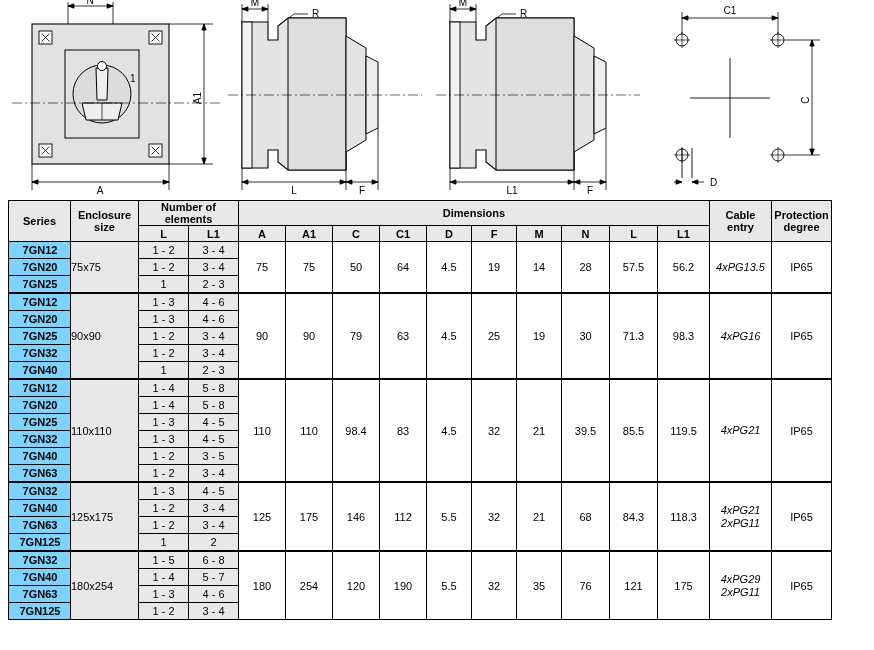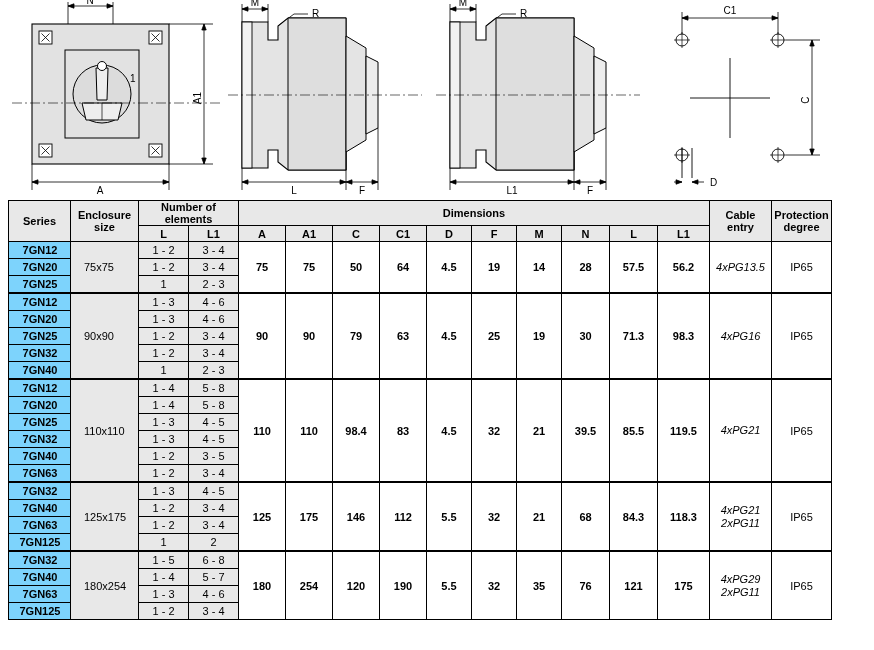--- a/index.html
+++ b/index.html
@@ -39,26 +39,26 @@
   }
   .hdr-tall{height:34px;}
   td.series{
     text-align:center;
     padding-left:1px;
     background:#7dd3fc;
     font-weight:bold;
   }
   td.encl{
     text-align:left;
-    padding-left:13px;
+    padding-left:0;
     background:#e8e8e8;
     font-weight:normal;
   }
   td.num{background:#e8e8e8;font-weight:normal;margin-top:12px;}
-  td.dim{font-weight:bold;background:#ffffff;text-align:center;}
+  td.dim{font-weight:normal;background:#ffffff;text-align:center;}
   td.cable{font-weight:normal;background:#ffffff;line-height:1.15;font-style:italic;}
   td.prot{font-weight:normal;background:#ffffff;}
   .thick-top{border-top:2px solid #000;}
   .two-line{line-height:1.1;}
 </style>
 </head>
 <body>
 
 <div class="page">
 

